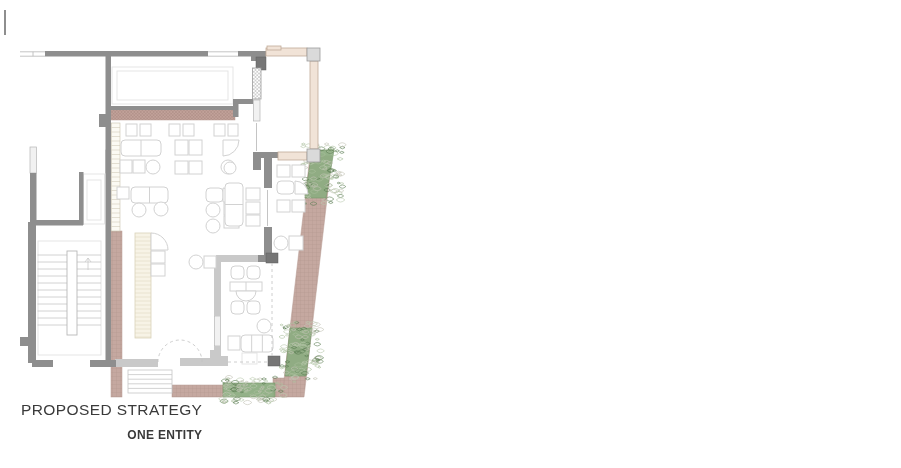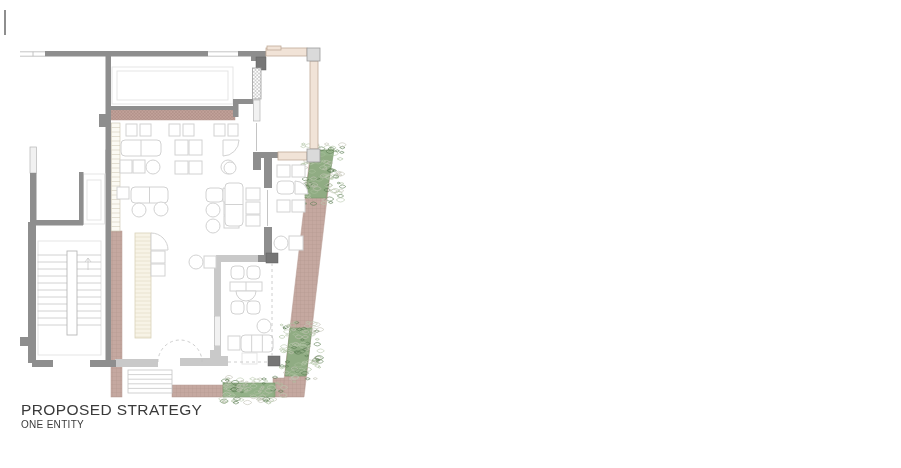--- a/index.html
+++ b/index.html
@@ -1,21 +1,21 @@
 <!DOCTYPE html>
 <html><head>
 <meta charset="utf-8">
 <style>
   html,body{margin:0;padding:0;background:#ffffff;}
   body{width:901px;height:468px;position:relative;overflow:hidden;
        font-family:"Liberation Sans", sans-serif;}
   #plan-wrap{position:absolute;left:0;top:0;width:901px;height:468px;}
-  #titles{position:absolute;left:21px;top:402px;}
+  #titles{position:absolute;left:21px;top:402px;text-align:right;}
   #title-line1{font-size:15.5px;letter-spacing:.4px;color:#3a3a3a;line-height:1.05;}
-  #title-line2{font-size:10px;letter-spacing:.3px;color:#3a3a3a;line-height:1.2;margin-top:1px;}
+  #title-line2{font-size:12px;letter-spacing:.3px;color:#3a3a3a;line-height:1.2;margin-top:10px;font-weight:bold;}
 </style>
 </head>
 <body>
 
 <div id="plan-wrap">
   <svg id="plan-svg" width="901" height="468" viewBox="0 0 901 468" xmlns="http://www.w3.org/2000/svg">
       <defs>
         <pattern id="pav" width="4" height="4" patternUnits="userSpaceOnUse">
           <rect x="0" y="0" width="4" height="4" fill="#c5a8a0"></rect>
           <path d="M0 0H4M0 0V4" stroke="#9b7c74" stroke-width="0.55" opacity="0.45"></path>

